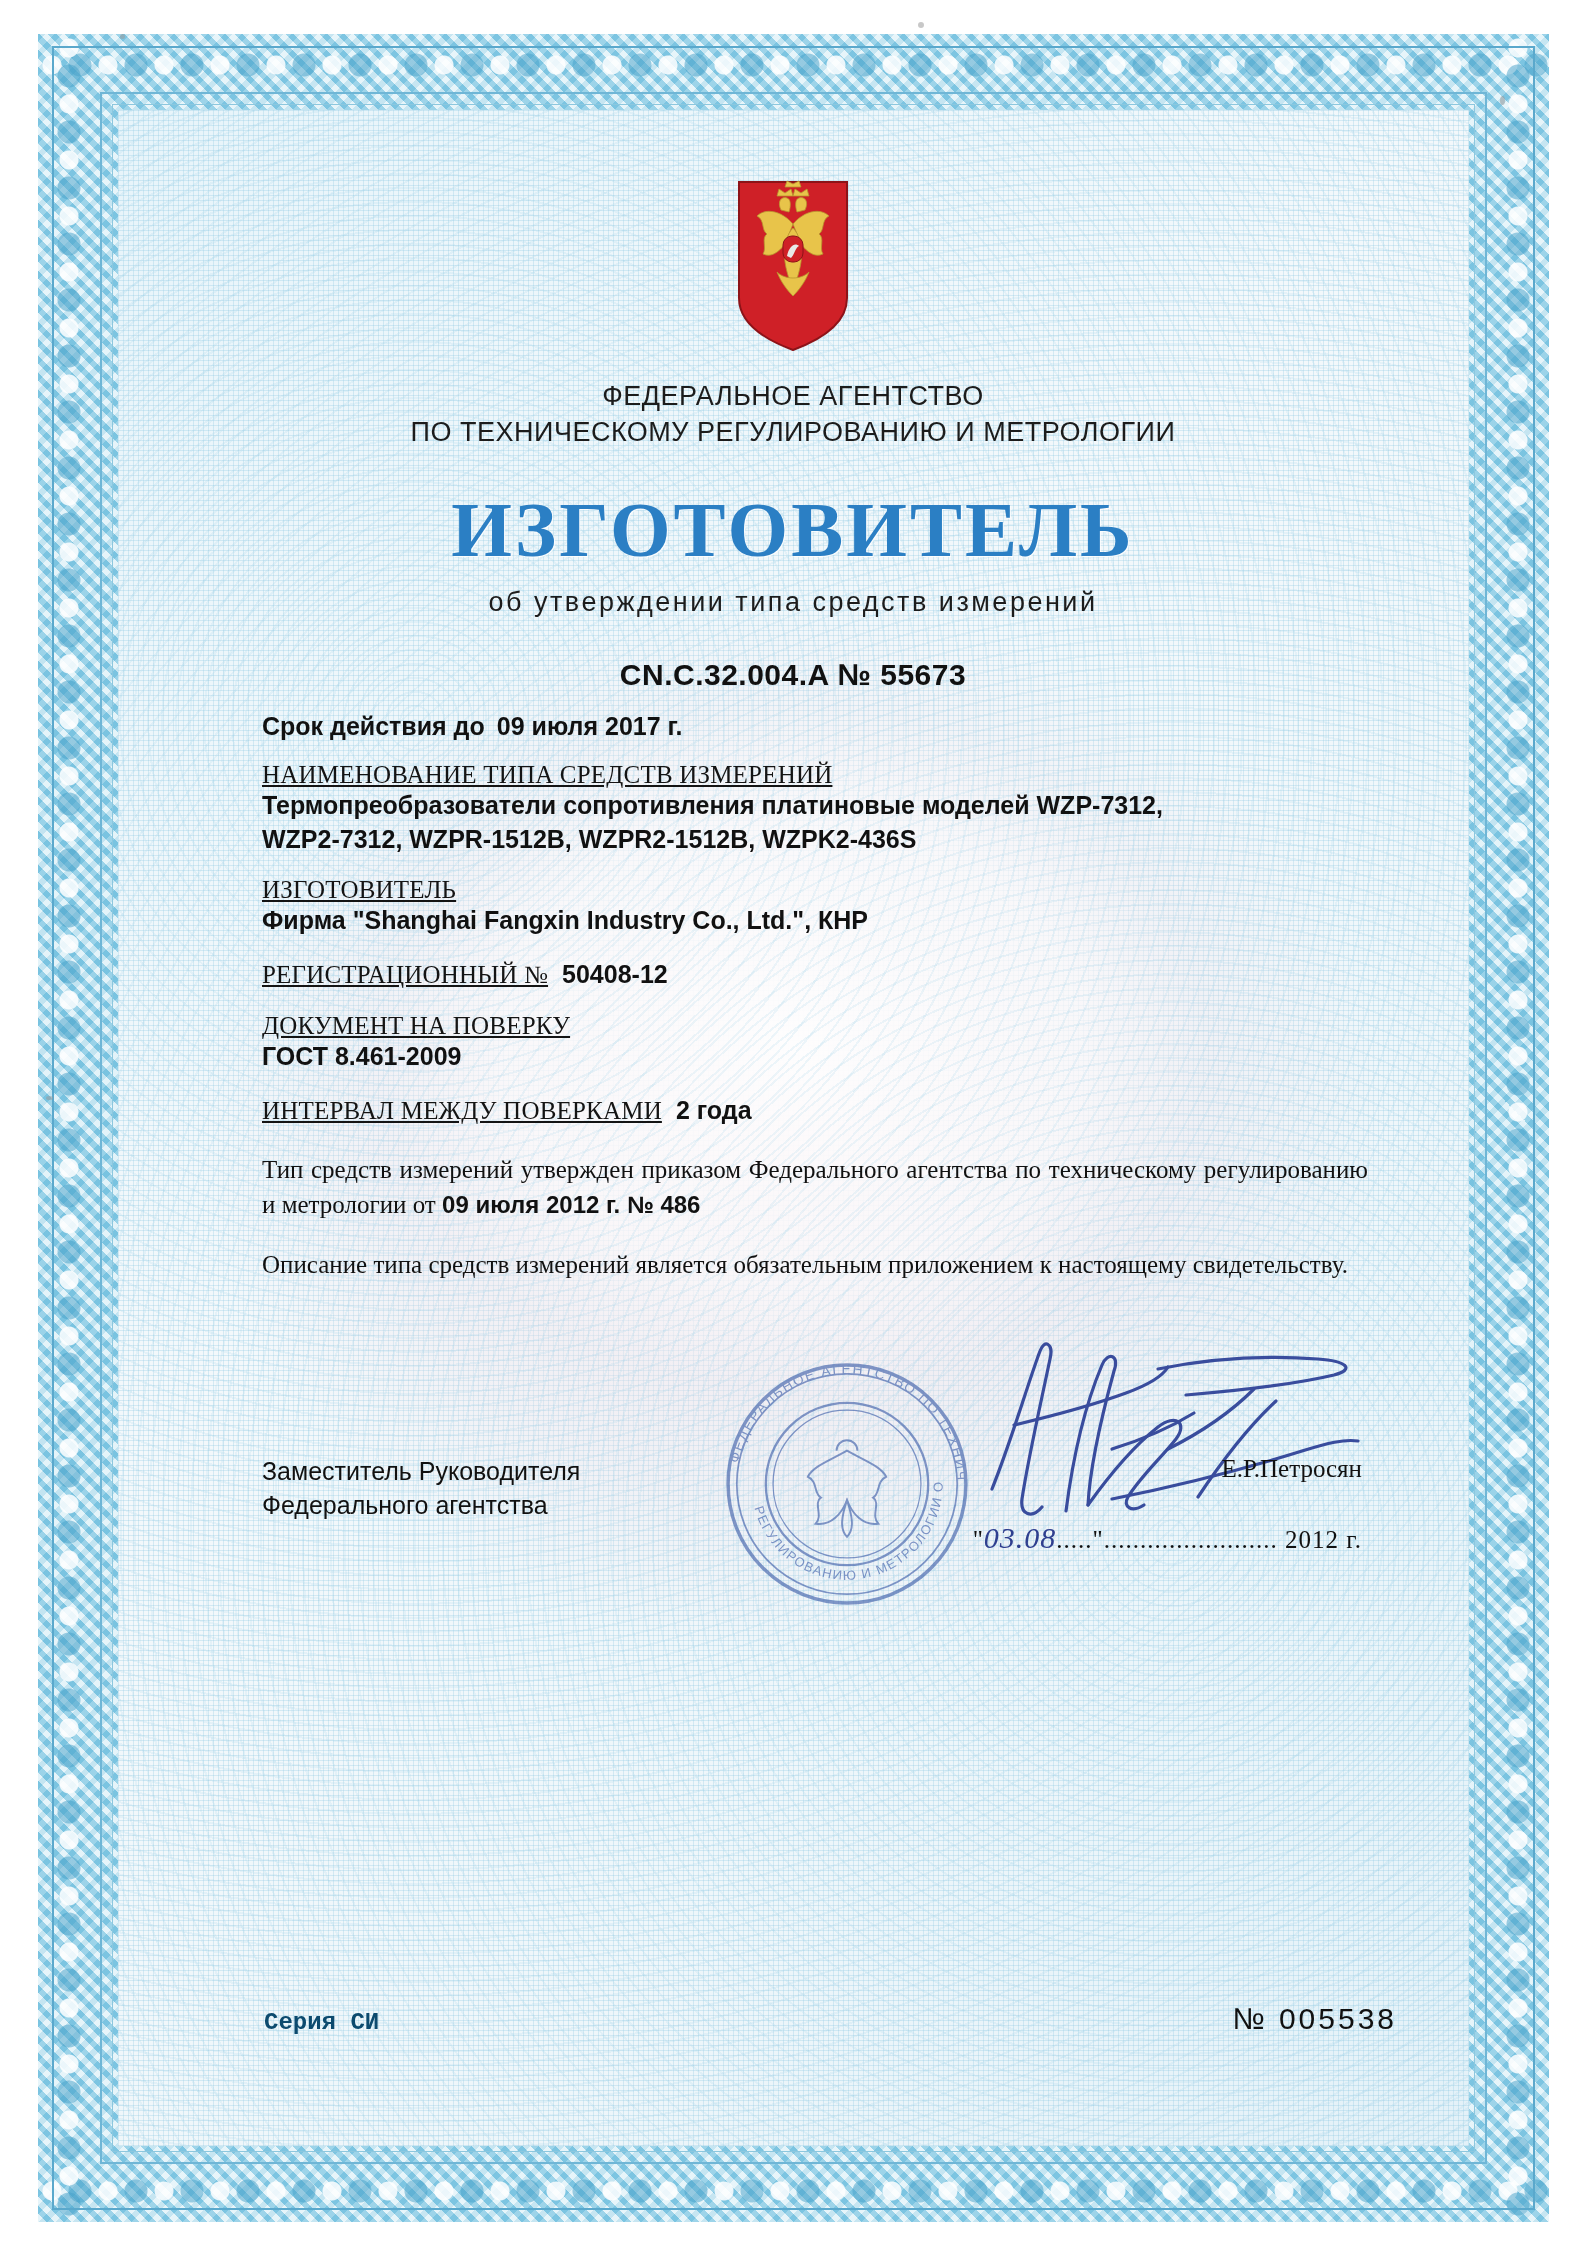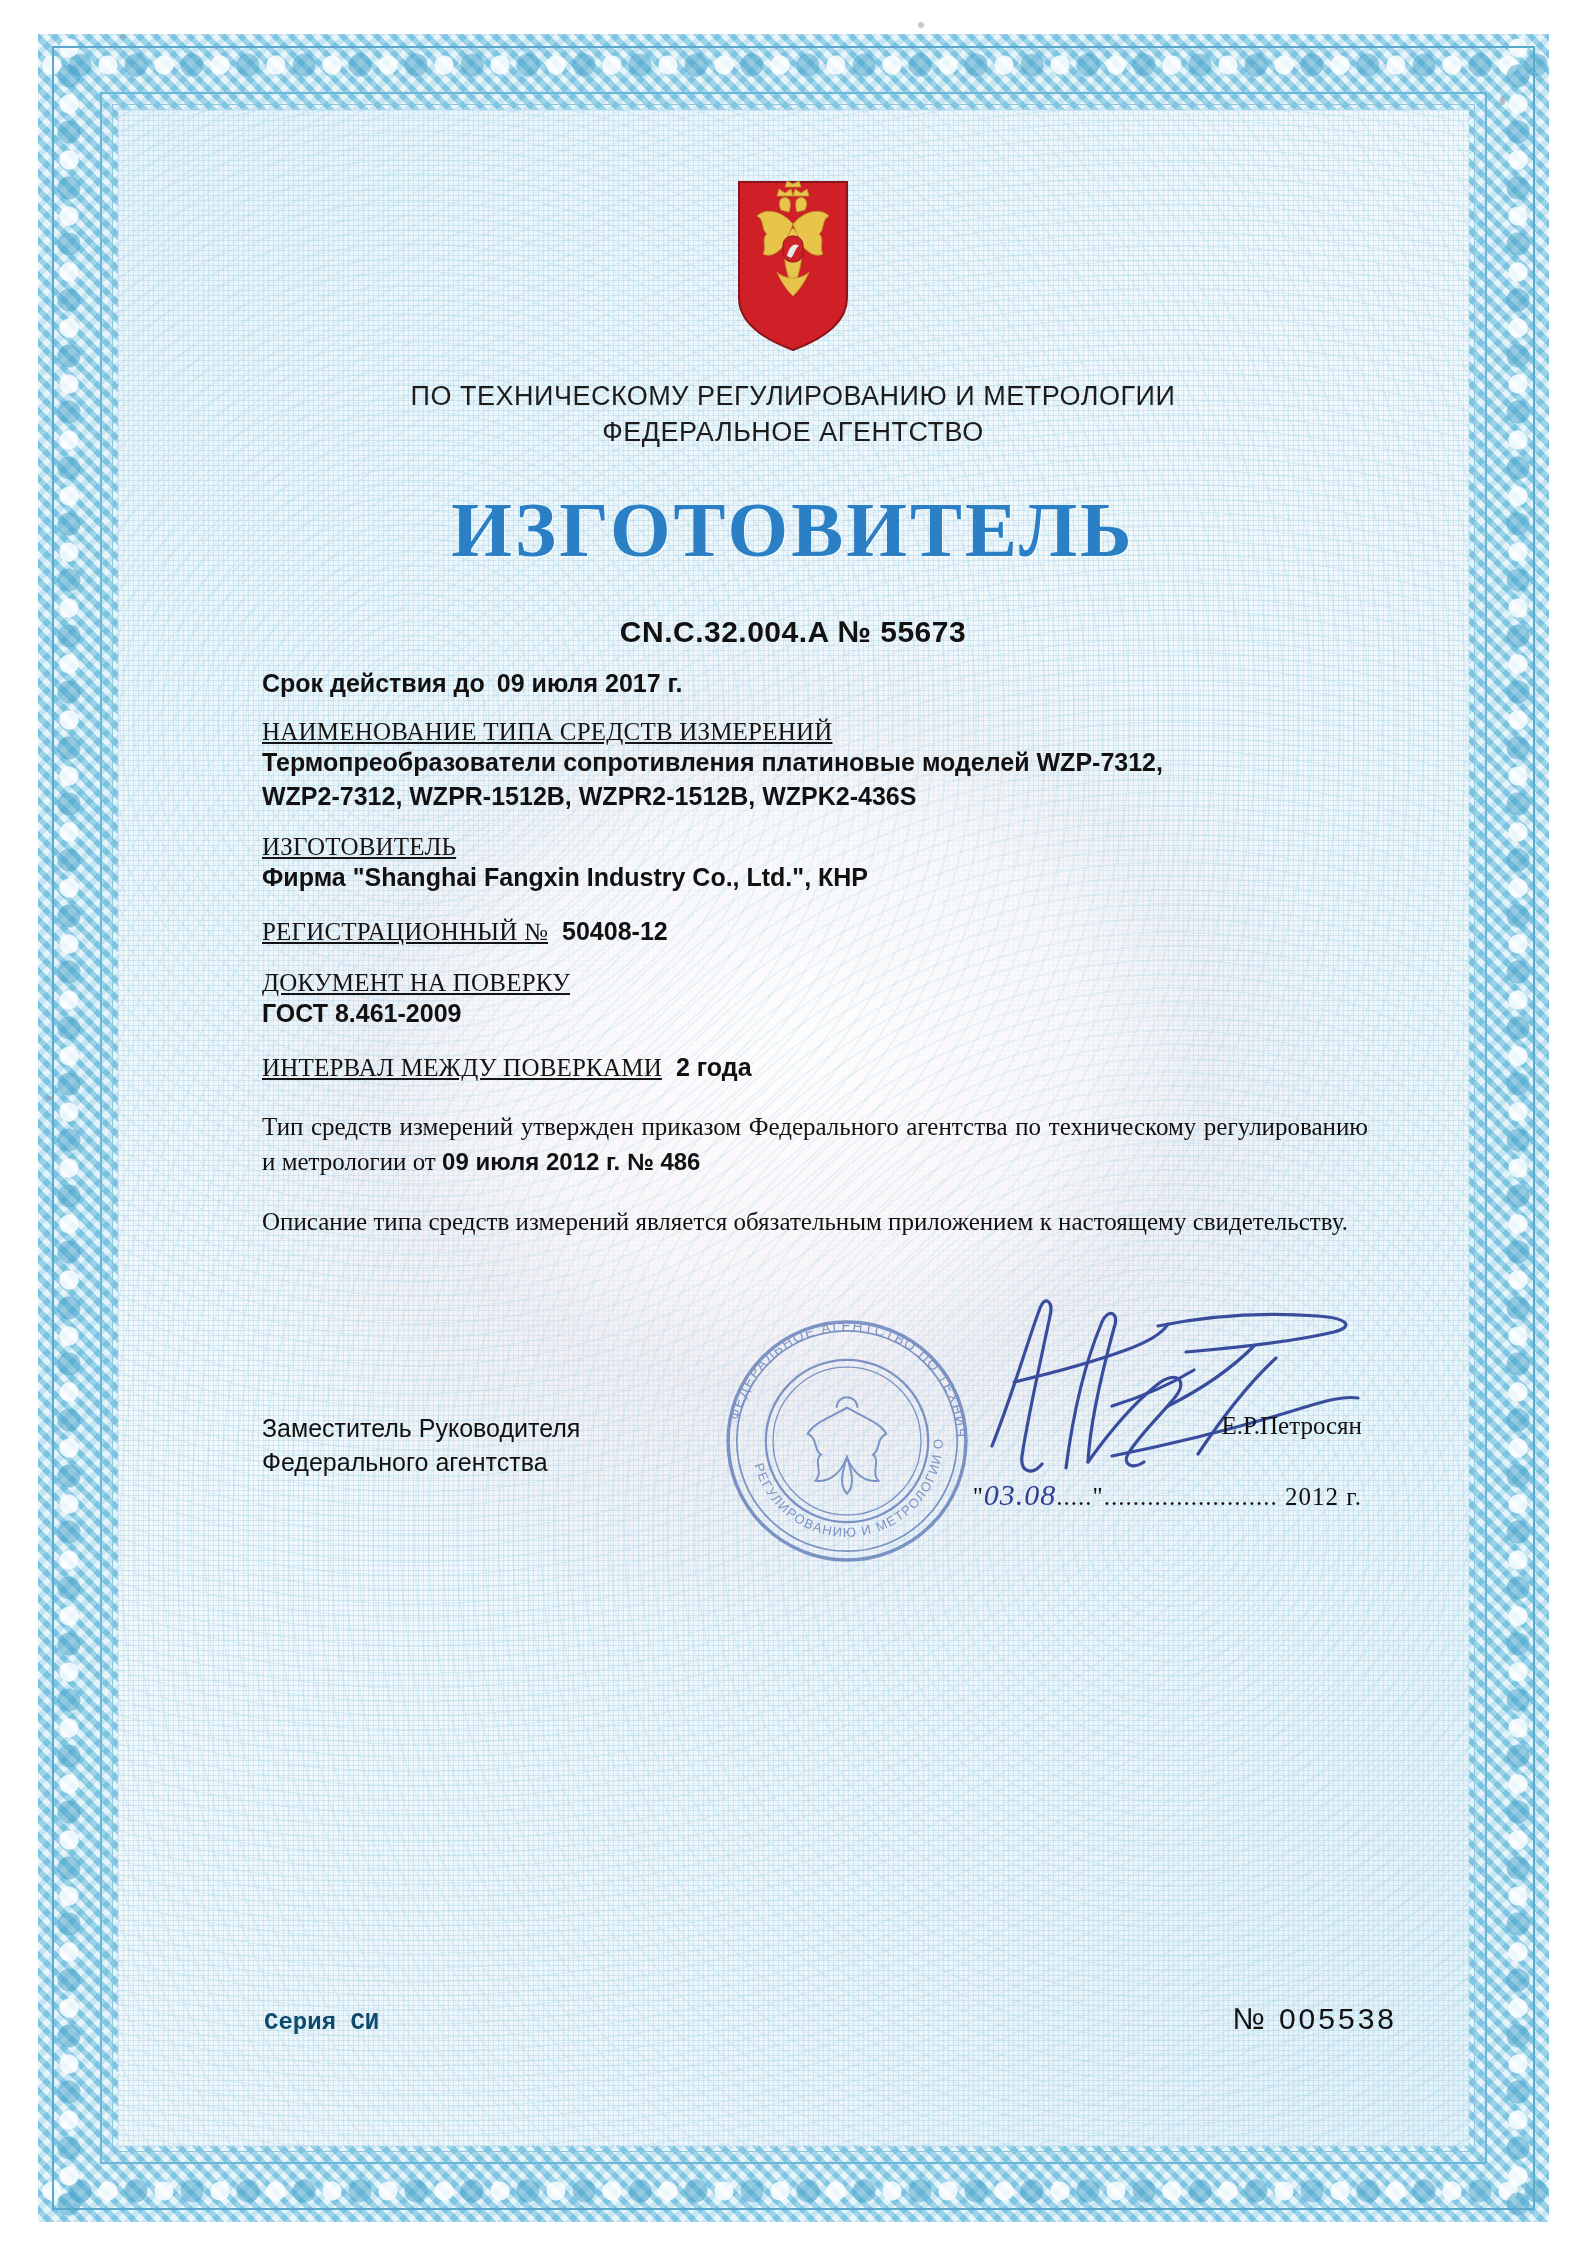--- a/index.html
+++ b/index.html
@@ -318,25 +318,26 @@
 
           <path d="M40 92 C44 102 50 110 56 116 C62 110 68 102 72 92 C64 100 48 100 40 92 Z"></path>
         </g>
 
         <rect x="46" y="56" width="20" height="26" rx="9" fill="#cf2027" stroke="#8d1318" stroke-width="1"></rect>
         <path d="M50 76 C52 66 58 62 62 66 C58 68 58 74 54 78 Z" fill="#e8e8e8"></path>
       </svg>
     </div>
 
     <div class="agency">
+      <div>ФЕДЕРАЛЬНОЕ АГЕНТСТВО</div>
       <div>ПО ТЕХНИЧЕСКОМУ РЕГУЛИРОВАНИЮ И МЕТРОЛОГИИ</div>
-      <div>ФЕДЕРАЛЬНОЕ АГЕНТСТВО</div>
     </div>
 
     <div class="title">ИЗГОТОВИТЕЛЬ</div>
+    <div class="subtitle">об утверждении типа средств измерений</div>
 
     <div class="certno">CN.C.32.004.A  №  55673</div>
 
     <div class="fields">
 
       <div class="row block-gap">
         <span class="lbl-sans-bold">Срок действия до</span>
         <span class="lbl-sans-bold" style="margin-left:8px;">09 июля 2017 г.</span>
       </div>
 

